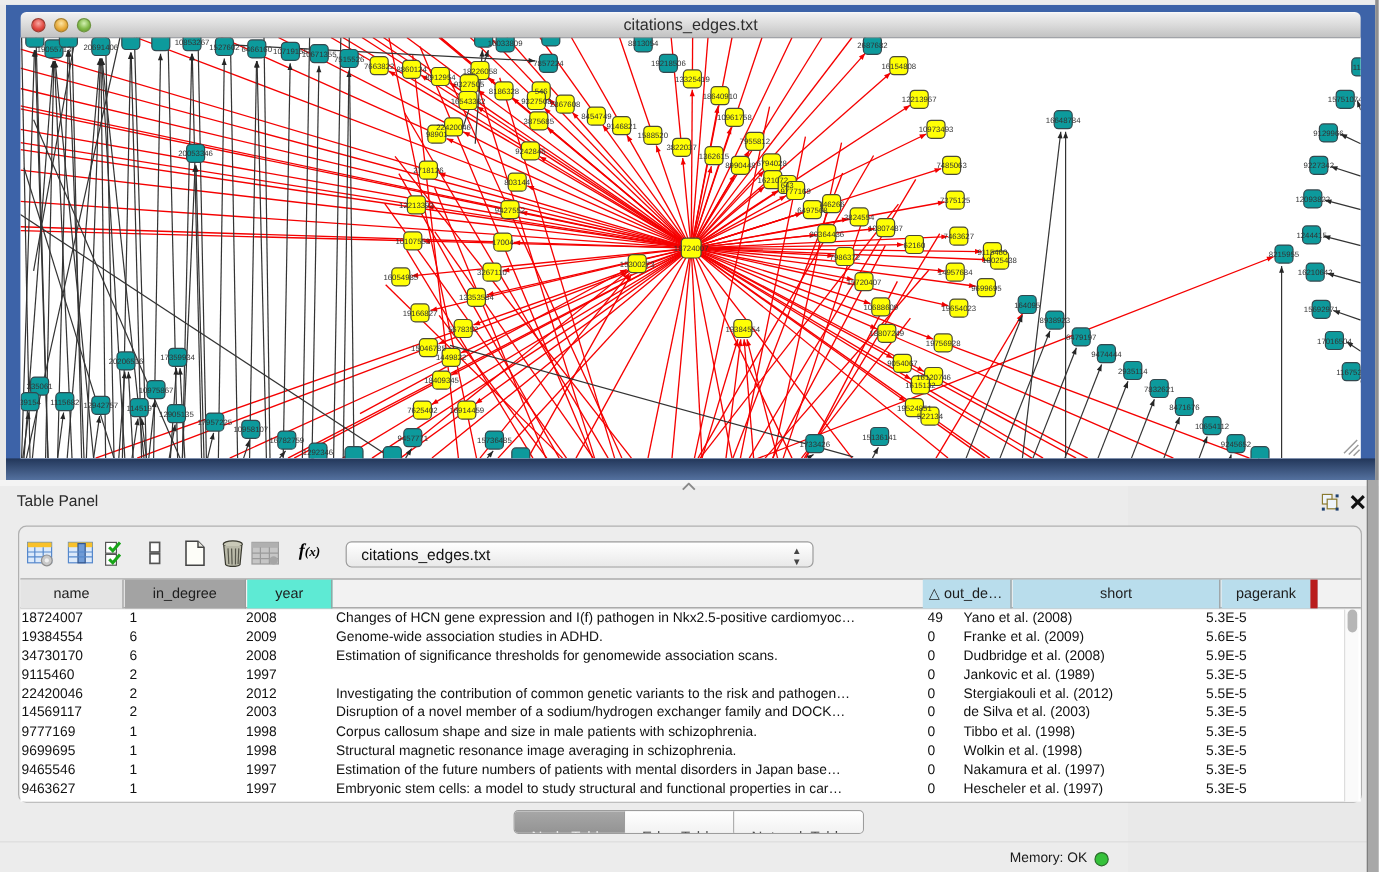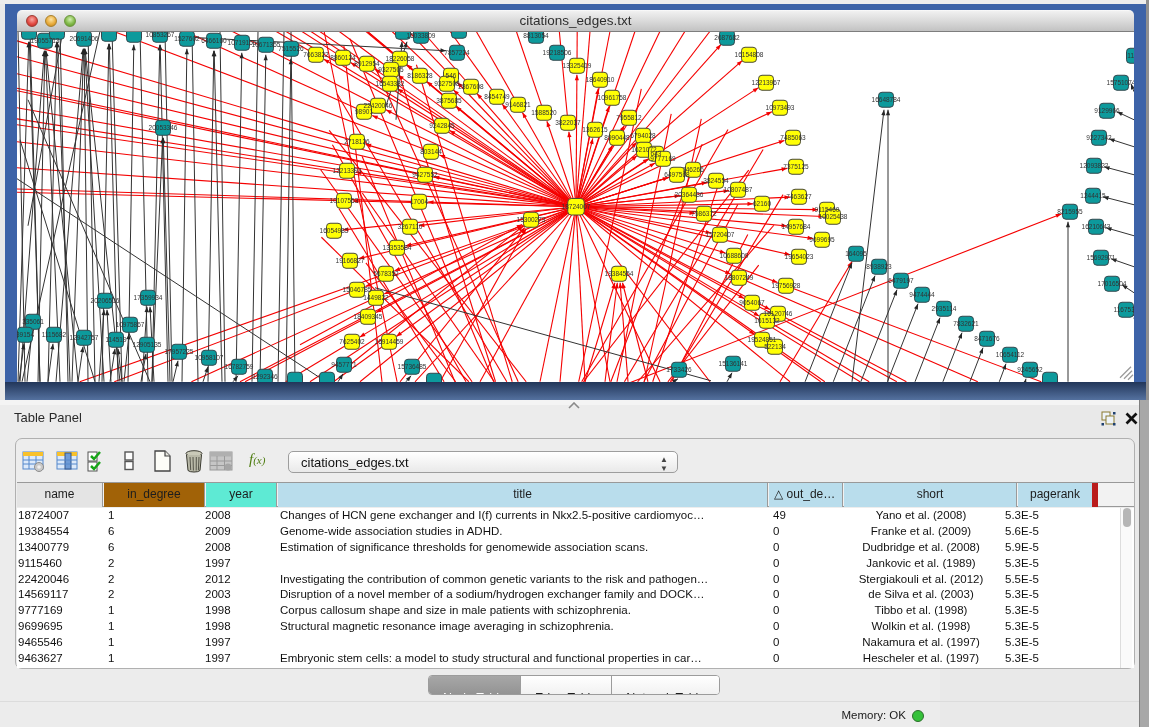--- a/index.html
+++ b/index.html
@@ -30,21 +30,21 @@
 #thead{position:absolute;left:1px;top:43px;width:1117px;height:25px;background:#f2f2f2;border-top:1px solid #999;border-bottom:1px solid #999;font-size:12px;color:#1d1d1d}
 #thead span{position:absolute;top:4px;text-align:center}
 #tbody{position:absolute;left:1px;top:69px;width:1117px;height:160px;background:#fff;font-size:11.5px;color:#111}
 .trow{position:relative;height:15.9px;line-height:15.9px;white-space:nowrap}
 .trow span{position:absolute;top:0;overflow:hidden}
 .c-name{left:1px;width:85px}
 .c-deg{left:91px;width:60px}
 .c-year{left:188px;width:60px}
 .c-title{left:263px;width:488px}
 .c-out{left:756px;width:68px}
-.c-short{left:817px;width:174px;text-align:center}
+.c-short{left:786px;width:174px;}
 .c-pr{left:988px;width:90px}
 #vscroll{position:absolute;left:1104px;top:69px;width:12px;height:160px;background:#fafafa;border-left:1px solid #ddd}
 #vthumb{position:absolute;left:1.5px;top:0px;width:8px;height:19px;background:#b6b6b6;border-radius:4px}
 #tabs{position:absolute;left:428px;top:275px;height:20px;border:1px solid #9c9c9c;border-radius:4px;overflow:hidden;display:flex;background:#fff}
 #tabs div{font-size:12.5px;line-height:19px;padding:13px 14px;color:#1c1c1c;background:linear-gradient(#ffffff,#ececec);border-right:1px solid #9c9c9c}
 #tabs div.sel{background:linear-gradient(#a7a7a7,#8b8b8b);color:#fff}
 #tabs div:last-child{border-right:none}
 #statline{position:absolute;left:0;top:301px;width:1139px;height:1px;background:#dcdcdc}
 #memlbl{position:absolute;right:34px;top:309px;font-size:11.5px;color:#1a1a1a}
 #memdot{position:absolute;right:16px;top:310px;width:12px;height:12px;border-radius:50%;background:#35c13a;border:1px solid #2c6e2c}
@@ -821,53 +821,52 @@
           </svg>
         <svg class="tico" style="left:187px" width="26" height="24">
             <rect x="1" y="3" width="22" height="18" fill="#c6c6c6" stroke="#9a9a9a"></rect>
             <rect x="1" y="3" width="22" height="4.5" fill="#b0b0b0"></rect>
             <line x1="1" y1="12" x2="23" y2="12" stroke="#9a9a9a"></line>
             <line x1="1" y1="16.5" x2="23" y2="16.5" stroke="#9a9a9a"></line>
             <line x1="8" y1="7" x2="8" y2="21" stroke="#9a9a9a"></line>
             <line x1="15.5" y1="7" x2="15.5" y2="21" stroke="#9a9a9a"></line>
             <circle cx="19" cy="18" r="3.5" fill="#a5a5a5"></circle>
           </svg>
-        <div class="tico" style="left:227px;top:2px;font-size:15px;font-style:italic;font-weight:normal;color:#4d7c0f;font-family:'Liberation Serif',serif">f<span style="font-size:11px">(x)</span></div>
+        <div class="tico" style="left:227px;top:2px;font-size:15px;font-style:italic;font-weight:bold;color:#000000;font-family:'Liberation Serif',serif">f<span style="font-size:11px">(x)</span></div>
         <div id="dropdown">citations_edges.txt<div id="dd-arrows">▲<br>▼</div></div>
       </div>
       <div id="thead">
         <span style="left:0px;width:86px;background:#e4e4e4;border-right:1px solid #9a9a9a;top:0;height:24px;padding-top:4px">name</span>
-        <span style="left:87px;width:101px;background:#a16207;border-right:1px solid #9a9a9a;top:0;height:24px;padding-top:4px">in_degree</span>
+        <span style="left:87px;width:101px;background:#a3a3a3;border-right:1px solid #9a9a9a;top:0;height:24px;padding-top:4px">in_degree</span>
         <span style="left:189px;width:71px;background:#5eead4;border-right:1px solid #9a9a9a;top:0;height:24px;padding-top:4px">year</span>
-        <span style="left:261px;width:490px;background:#b9ddec;border-right:1px solid #9a9a9a;top:0;height:24px;padding-top:4px">title</span>
         <span style="left:752px;width:74px;background:#b9ddec;border-right:1px solid #9a9a9a;top:0;height:24px;padding-top:4px;text-align:left;padding-left:5px">△ out_de…</span>
         <span style="left:827px;width:173px;background:#b9ddec;border-right:1px solid #9a9a9a;top:0;height:24px;padding-top:4px">short</span>
         <span style="left:1001px;width:80px;background:#b9ddec;border-right:6px solid #b91c1c;top:0;height:24px;padding-top:4px">pagerank</span>
       </div>
       <div id="tbody">
           <div class="trow">
             <span class="c-name">18724007</span>
             <span class="c-deg">1</span>
             <span class="c-year">2008</span>
-            <span class="c-title">Changes of HCN gene exchanger and I(f) currents in Nkx2.5-positive cardiomyoc…</span>
+            <span class="c-title">Changes of HCN gene expression and I(f) pathogen in Nkx2.5-positive cardiomyoc…</span>
             <span class="c-out">49</span>
             <span class="c-short">Yano et al. (2008)</span>
             <span class="c-pr">5.3E-5</span>
           </div>
           <div class="trow">
             <span class="c-name">19384554</span>
             <span class="c-deg">6</span>
             <span class="c-year">2009</span>
             <span class="c-title">Genome-wide association studies in ADHD.</span>
             <span class="c-out">0</span>
             <span class="c-short">Franke et al. (2009)</span>
             <span class="c-pr">5.6E-5</span>
           </div>
           <div class="trow">
-            <span class="c-name">13400779</span>
+            <span class="c-name">34730170</span>
             <span class="c-deg">6</span>
             <span class="c-year">2008</span>
             <span class="c-title">Estimation of significance thresholds for genomewide association scans.</span>
             <span class="c-out">0</span>
             <span class="c-short">Dudbridge et al. (2008)</span>
             <span class="c-pr">5.9E-5</span>
           </div>
           <div class="trow">
             <span class="c-name">9115460</span>
             <span class="c-deg">2</span>
@@ -909,20 +908,21 @@
             <span class="c-year">1998</span>
             <span class="c-title">Structural magnetic resonance image averaging in schizophrenia.</span>
             <span class="c-out">0</span>
             <span class="c-short">Wolkin et al. (1998)</span>
             <span class="c-pr">5.3E-5</span>
           </div>
           <div class="trow">
             <span class="c-name">9465546</span>
             <span class="c-deg">1</span>
             <span class="c-year">1997</span>
+            <span class="c-title">Estimation of the future numbers of patients with mental disorders in Japan base…</span>
             <span class="c-out">0</span>
             <span class="c-short">Nakamura et al. (1997)</span>
             <span class="c-pr">5.3E-5</span>
           </div>
           <div class="trow">
             <span class="c-name">9463627</span>
             <span class="c-deg">1</span>
             <span class="c-year">1997</span>
             <span class="c-title">Embryonic stem cells: a model to study structural and functional properties in car…</span>
             <span class="c-out">0</span>

